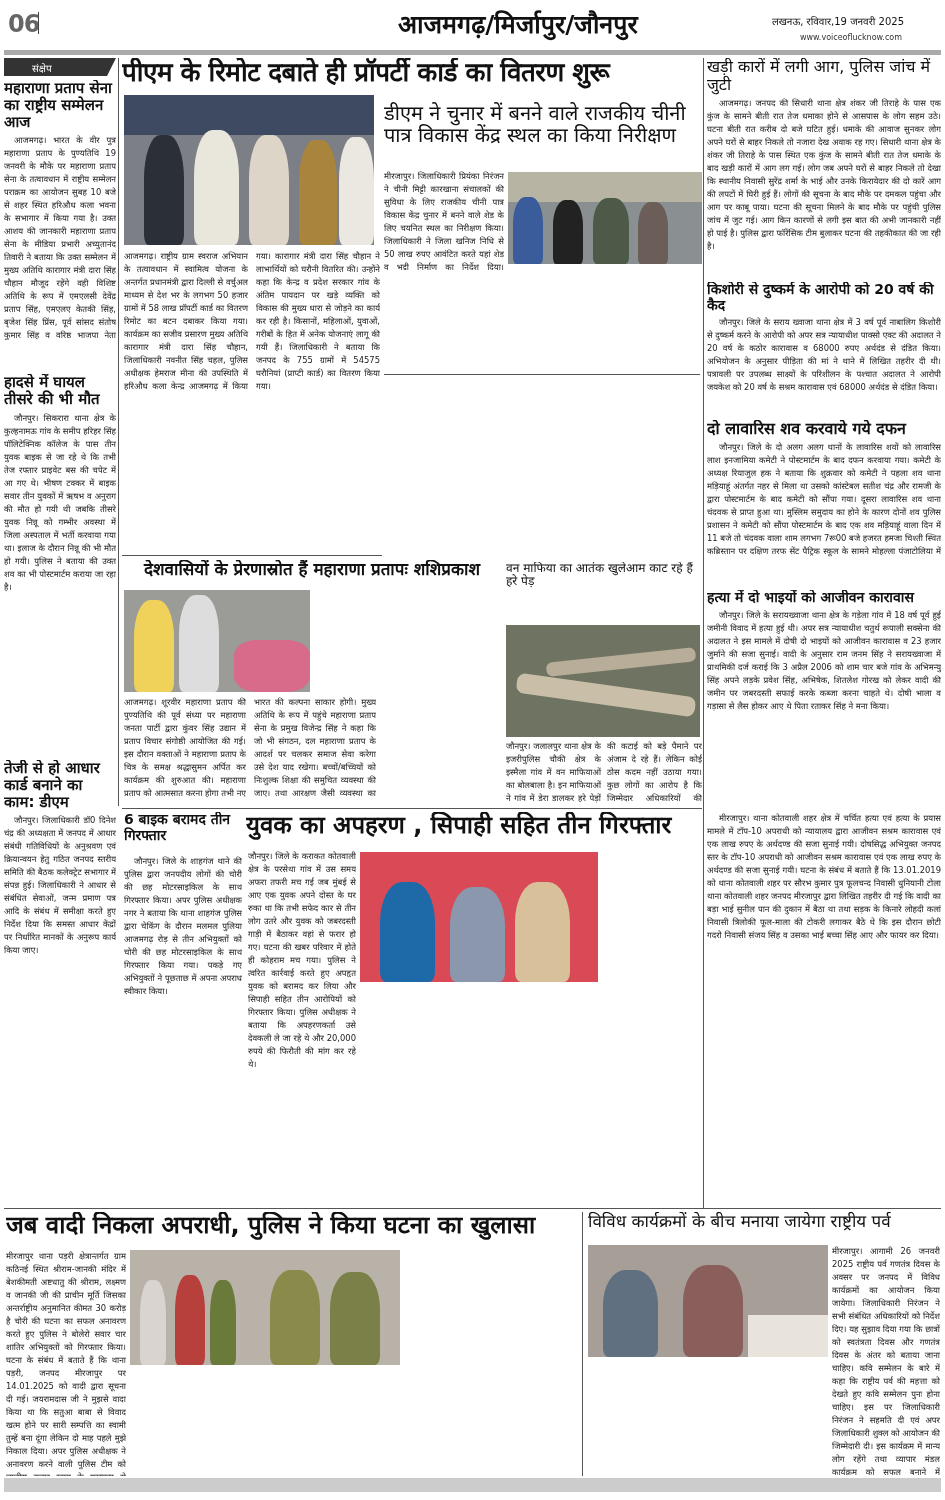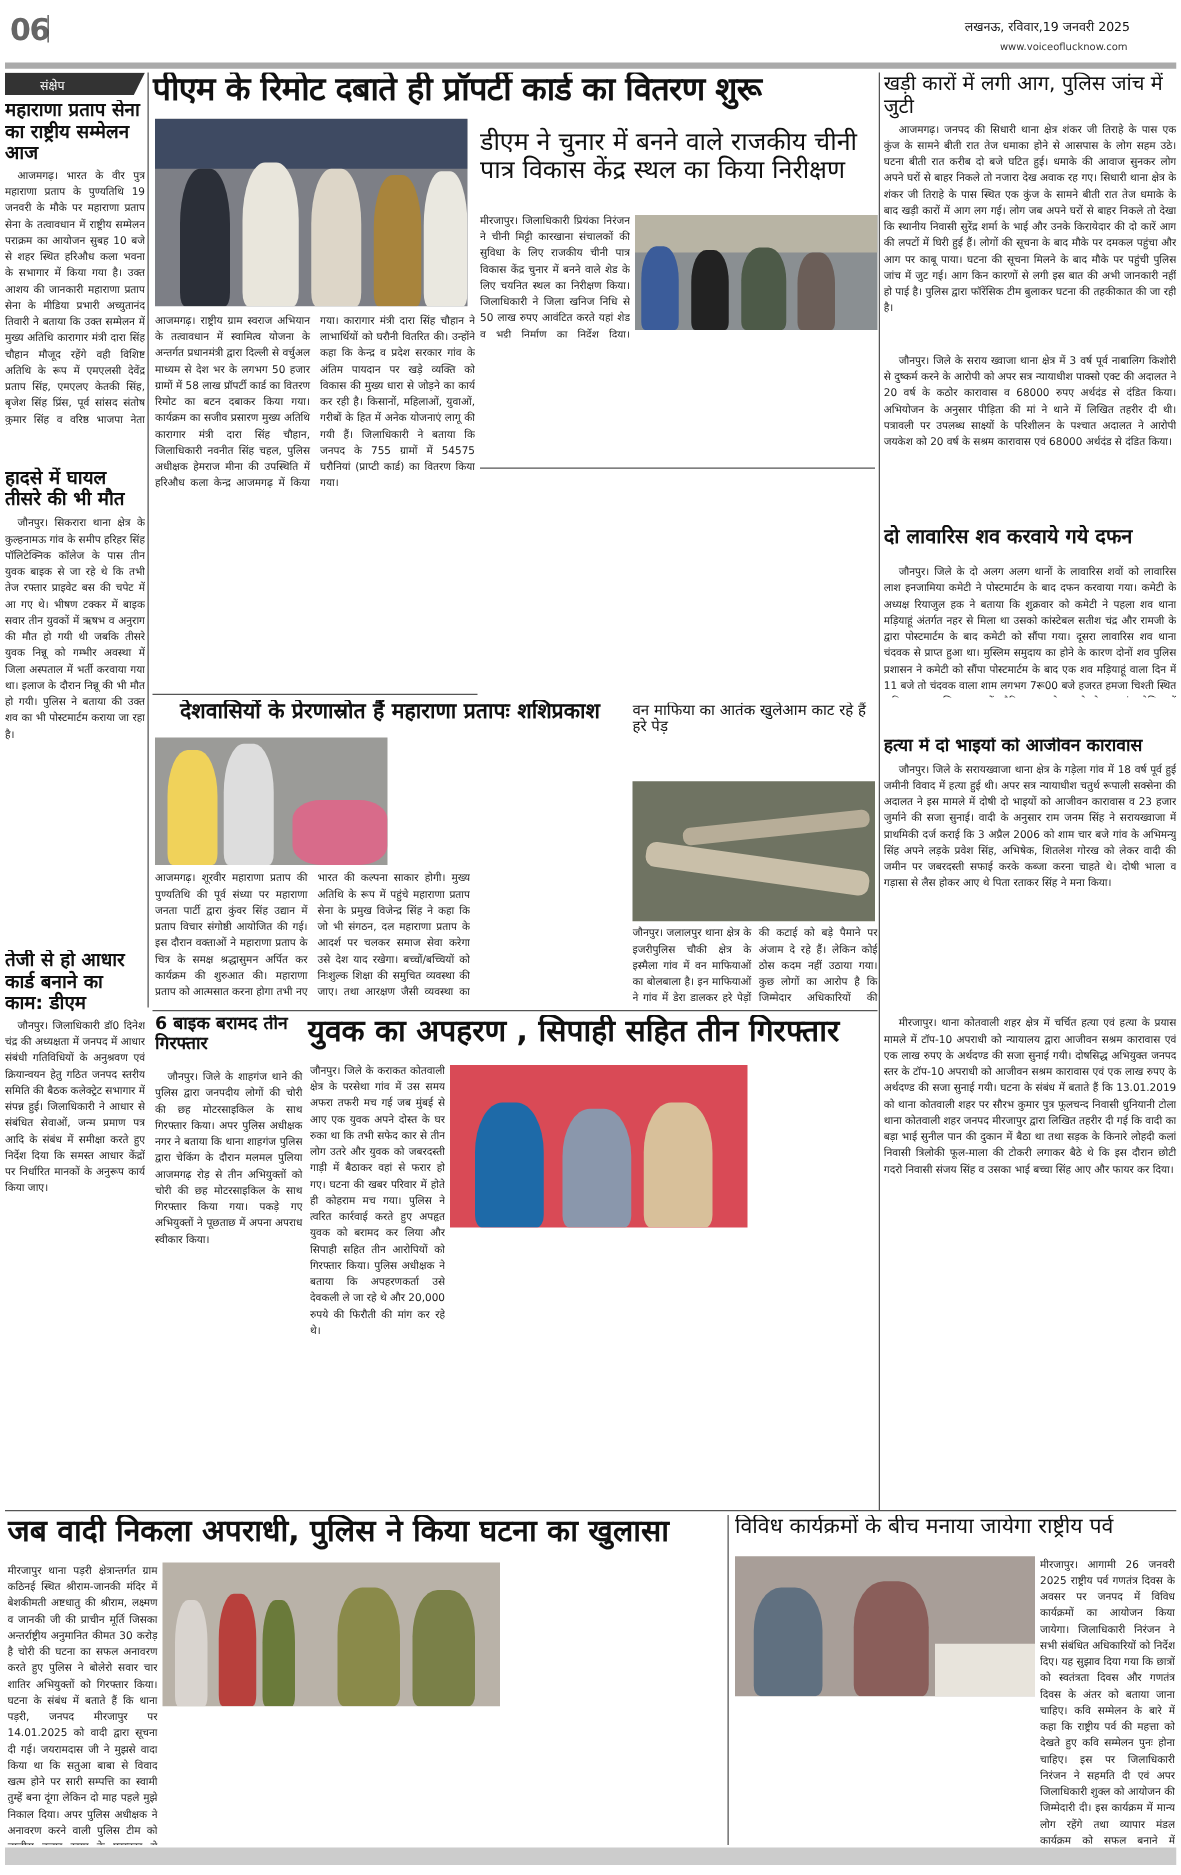--- a/index.html
+++ b/index.html
@@ -24,20 +24,21 @@
   .photo { position: absolute; background: #6a6a6a; overflow: hidden; }
   .photo .p1 { position: absolute; }
   .figure { position: absolute; border-radius: 40% 40% 10% 10%; }
 </style>
 </head>
 <body>
 
 <div class="masthead">
   <span class="page-no">06</span>
   <span class="page-no-sep"></span>
+  <span class="edition">आजमगढ़/मिर्जापुर/जौनपुर</span>
   <span class="dateline">लखनऊ, रविवार,19 जनवरी 2025</span>
   <span class="website">www.voiceoflucknow.com</span>
 </div>
 <div class="topbar"></div>
 
 <div class="tag">संक्षेप</div>
 <div class="vrule" style="left:118px;top:58px;height:748px;"></div>
 
 <div class="block" style="left:4px;top:80px;width:112px;height:260px;">
   <div class="hl" style="font-size:15px;margin-bottom:4px;">महाराणा प्रताप सेना का राष्ट्रीय सम्मेलन आज</div>
@@ -80,24 +81,25 @@
 <div class="block txt" style="left:384px;top:170px;width:120px;height:100px;">मीरजापुर। जिलाधिकारी प्रियंका निरंजन ने चीनी मिट्टी कारखाना संचालकों की सुविधा के लिए राजकीय चीनी पात्र विकास केंद्र चुनार में बनने वाले शेड के लिए चयनित स्थल का निरीक्षण किया। जिलाधिकारी ने जिला खनिज निधि से 50 लाख रुपए आवंटित करते यहां शेड व भट्ठी निर्माण का निर्देश दिया। कार्यदायी संस्था यूपी प्रोजेक्ट कारपोरेशन के प्रोजेक्ट मैनेजर ने जिलाधिकारी को बताया कि पहले चरण में 10 गुणा 45 वर्ग मीटर का शेड बनेगा तथा दूसरे चरण में बर्तनों को पकाने के लिए भट्ठी का निर्माण होगा। जिलाधिकारी ने कार्यदायी संस्था के अधिकारियों को आवश्यक दिशा निर्देश देते हुए जल्द से जल्द कार्य प्रारम्भ करने का निर्देश दिया। असिस्टेंट प्रोजेक्ट मैनेजर ने जिलाधिकारी को निर्माण संबंधी ड्राइंग दिखाई और चयनित स्थल दिखाया। जिलाधिकारी ने अनुपयोगी भट्ठियों को ध्वस्त कर समतल कराने का निर्देश। जिलाधिकारी ने कहा कि छह माह के भीतर सभी कार्य पूरा कर लिया जाए। जिलाधिकारी ने आर्थिक दृष्टि से दुकानों के निर्माण के लिए उपलब्ध कराई जाए सड़क से कम से कम दूरी पर स्थल चिन्हित करने को कहा। इस अवसर पर उप जिलाधिकारी चुनार राजेश वर्मा, कार्यदायी संस्था यूपी प्रोजेक्ट कारपोरेशन के प्रोजेक्ट मैनेजर हरिशंकर गुप्ता सहित सभी सम्बन्धित अधिकारी उपस्थित रहे।</div>
 <div class="hrule" style="left:384px;top:374px;width:316px;"></div>
 
 <div class="vrule" style="left:703px;top:58px;height:1150px;"></div>
 
 <div class="block" style="left:707px;top:58px;width:234px;height:222px;">
   <div class="hl" style="font-size:16px;font-weight:normal;margin-bottom:3px;">खड़ी कारों में लगी आग, पुलिस जांच में जुटी</div>
   <div class="txt" style="text-indent:12px;">आजमगढ़। जनपद की सिधारी थाना क्षेत्र शंकर जी तिराहे के पास एक कुंज के सामने बीती रात तेज धमाका होने से आसपास के लोग सहम उठे। घटना बीती रात करीब दो बजे घटित हुई। धमाके की आवाज सुनकर लोग अपने घरों से बाहर निकले तो नजारा देख अवाक रह गए। सिधारी थाना क्षेत्र के शंकर जी तिराहे के पास स्थित एक कुंज के सामने बीती रात तेज धमाके के बाद खड़ी कारों में आग लग गई। लोग जब अपने घरों से बाहर निकले तो देखा कि स्थानीय निवासी सुरेंद्र शर्मा के भाई और उनके किरायेदार की दो कारें आग की लपटों में घिरी हुई हैं। लोगों की सूचना के बाद मौके पर दमकल पहुंचा और आग पर काबू पाया। घटना की सूचना मिलने के बाद मौके पर पहुंची पुलिस जांच में जुट गई। आग किन कारणों से लगी इस बात की अभी जानकारी नहीं हो पाई है। पुलिस द्वारा फॉरेंसिक टीम बुलाकर घटना की तहकीकात की जा रही है।</div>
 </div>
 <div class="block" style="left:707px;top:282px;width:234px;height:136px;">
+  <div class="hl" style="font-size:14px;margin-bottom:3px;">किशोरी से दुष्कर्म के आरोपी को 20 वर्ष की कैद</div>
   <div class="txt" style="text-indent:12px;">जौनपुर। जिले के सराय ख्वाजा थाना क्षेत्र में 3 वर्ष पूर्व नाबालिग किशोरी से दुष्कर्म करने के आरोपी को अपर सत्र न्यायाधीश पाक्सो एक्ट की अदालत ने 20 वर्ष के कठोर कारावास व 68000 रुपए अर्थदंड से दंडित किया। अभियोजन के अनुसार पीड़िता की मां ने थाने में लिखित तहरीर दी थी। पत्रावली पर उपलब्ध साक्ष्यों के परिशीलन के पश्चात अदालत ने आरोपी जयकेश को 20 वर्ष के सश्रम कारावास एवं 68000 अर्थदंड से दंडित किया।</div>
 </div>
 <div class="block" style="left:707px;top:420px;width:234px;height:138px;">
-  <div class="hl" style="font-size:16px;margin-bottom:13px;">दो लावारिस शव करवाये गये दफन</div>
+  <div class="hl" style="font-size:16px;margin-bottom:3px;">दो लावारिस शव करवाये गये दफन</div>
   <div class="txt" style="text-indent:12px;">जौनपुर। जिले के दो अलग अलग थानों के लावारिस शवों को लावारिस लाश इनजामिया कमेटी ने पोस्टमार्टम के बाद दफन करवाया गया। कमेटी के अध्यक्ष रियाजुल हक ने बताया कि शुक्रवार को कमेटी ने पहला शव थाना मड़ियाहूं अंतर्गत नहर से मिला था उसको कांस्टेबल सतीश चंद्र और रामजी के द्वारा पोस्टमार्टम के बाद कमेटी को सौंपा गया। दूसरा लावारिस शव थाना चंदवक से प्राप्त हुआ था। मुस्लिम समुदाय का होने के कारण दोनों शव पुलिस प्रशासन ने कमेटी को सौंपा पोस्टमार्टम के बाद एक शव मड़ियाहूं वाला दिन में 11 बजे तो चंदवक वाला शाम लगभग 7रू00 बजे हजरत हमजा चिश्ती स्थित कब्रिस्तान पर दक्षिण तरफ सेंट पैट्रिक स्कूल के सामने मोहल्ला पंजाटोलिया में दफनाया गया।</div>
 </div>
 <div class="block" style="left:707px;top:590px;width:234px;height:150px;">
   <div class="hl" style="font-size:14px;margin-bottom:3px;">हत्या में दो भाइयों को आजीवन कारावास</div>
   <div class="txt" style="text-indent:12px;">जौनपुर। जिले के सरायख्वाजा थाना क्षेत्र के गड़ेला गांव में 18 वर्ष पूर्व हुई जमीनी विवाद में हत्या हुई थी। अपर सत्र न्यायाधीश चतुर्थ रूपाली सक्सेना की अदालत ने इस मामले में दोषी दो भाइयों को आजीवन कारावास व 23 हजार जुर्माने की सजा सुनाई। वादी के अनुसार राम जनम सिंह ने सरायख्वाजा में प्राथमिकी दर्ज कराई कि 3 अप्रैल 2006 को शाम चार बजे गांव के अभिमन्यु सिंह अपने लड़के प्रवेश सिंह, अभिषेक, शितलेश गोरख को लेकर वादी की जमीन पर जबरदस्ती सफाई करके कब्जा करना चाहते थे। दोषी भाला व गड़ासा से लैस होकर आए थे पिता रताकर सिंह ने मना किया।</div>
 </div>
 <div class="block" style="left:707px;top:812px;width:234px;height:392px;">
   <div class="txt" style="text-indent:12px;">मीरजापुर। थाना कोतवाली शहर क्षेत्र में चर्चित हत्या एवं हत्या के प्रयास मामले में टॉप-10 अपराधी को न्यायालय द्वारा आजीवन सश्रम कारावास एवं एक लाख रुपए के अर्थदण्ड की सजा सुनाई गयी। दोषसिद्ध अभियुक्त जनपद स्तर के टॉप-10 अपराधी को आजीवन सश्रम कारावास एवं एक लाख रुपए के अर्थदण्ड की सजा सुनाई गयी। घटना के संबंध में बताते हैं कि 13.01.2019 को थाना कोतवाली शहर पर सौरभ कुमार पुत्र फूलचन्द निवासी धुनियानी टोला थाना कोतवाली शहर जनपद मीरजापुर द्वारा लिखित तहरीर दी गई कि वादी का बड़ा भाई सुनील पान की दुकान में बैठा था तथा सड़क के किनारे लोहदी कलां निवासी त्रिलोकी फूल-माला की टोकरी लगाकर बैठे थे कि इस दौरान छोटी गदरो निवासी संजय सिंह व उसका भाई बच्चा सिंह आए और फायर कर दिया।</div>
 </div>
 

